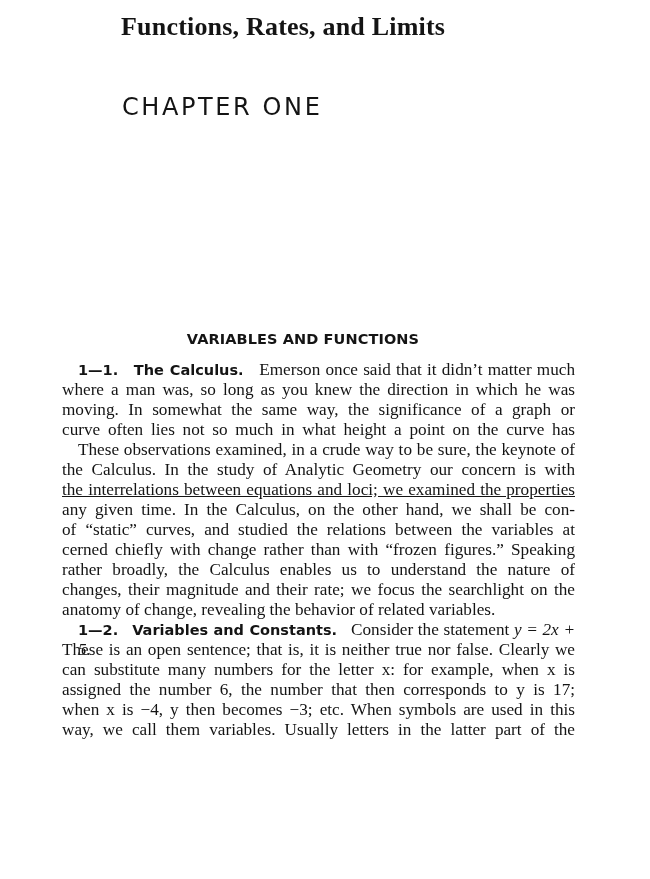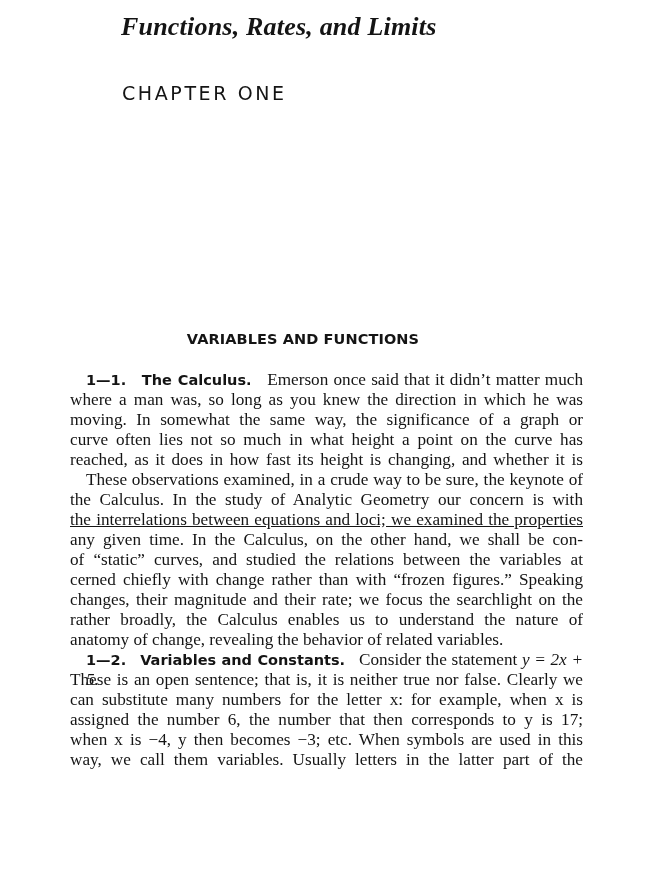--- a/index.html
+++ b/index.html
@@ -1,26 +1,26 @@
 <!DOCTYPE html>
 <html><head>
 <meta charset="utf-8">
 <style>
   html, body { margin: 0; padding: 0; background: #ffffff; }
   body { width: 650px; height: 879px; position: relative; overflow: hidden; color: #141414; }
   .book-title {
     position: absolute; left: 121px; top: 12px;
     font-family: "Liberation Serif", "DejaVu Serif", serif;
-    font-style: italic; font-weight: bold; font-size: 26px; letter-spacing: 0.2px;
+    font-weight: bold; font-size: 26px; letter-spacing: 0.2px;
     margin: 0;
   }
   .chapter {
-    position: absolute; left: 122px; top: 82px;
+    position: absolute; left: 122px; top: 93px;
     font-family: "DejaVu Sans", "Liberation Sans", sans-serif;
-    font-size: 19px; letter-spacing: 2.6px; margin: 0; font-weight: normal;
+    font-size: 24px; letter-spacing: 2.6px; margin: 0; font-weight: normal;
   }
   .section-head {
     position: absolute; left: 0; width: 606px; top: 331px; text-align: center;
     font-family: "DejaVu Sans", "Liberation Sans", sans-serif;
     font-weight: bold; font-size: 14.5px; margin: 0; letter-spacing: 0.1px;
   }
   .body-text {
     position: absolute; left: 62px; width: 513px;
     font-family: "Liberation Serif", "DejaVu Serif", serif;
     font-size: 17.2px; line-height: 20px;
@@ -34,34 +34,33 @@
   }
   .math { font-style: italic; }
 </style>
 </head>
 <body>
 
 <h1 class="book-title">Functions, Rates, and Limits</h1>
 <h2 class="chapter">CHAPTER ONE</h2>
 <h3 class="section-head">VARIABLES AND FUNCTIONS</h3>
 
-<div class="body-text" style="top:370px;margin-left:8px;">
+<div class="body-text" style="top:360px;">
   <span class="line indent" style="white-space: normal;"><span class="lead">1—1.</span>&nbsp;&nbsp;&nbsp;<span class="lead">The Calculus.</span>&nbsp;&nbsp;&nbsp;<span>Emerson once said that it didn’t matter much</span></span>
   <span class="line" style="white-space: normal;">where a man was, so long as you knew the direction in which he was</span>
   <span class="line" style="white-space: normal;">moving.  In somewhat the same way, the significance of a graph or</span>
   <span class="line" style="white-space: normal;">curve often lies not so much in what height a point on the curve has</span>
-  <span class="line" style="white-space: normal;">reached, as it does in how fast its height is changing, and whether it is</span>
   <span class="line indent" style="white-space: normal;">These observations examined, in a crude way to be sure, the keynote of</span>
   <span class="line" style="white-space: normal;">the Calculus.  In the study of Analytic Geometry our concern is with</span>
   <span class="line" style="white-space: normal; text-decoration: underline;">the interrelations between equations and loci; we examined the properties</span>
   <span class="line" style="white-space: normal;">any given time.  In the Calculus, on the other hand, we shall be con-</span>
   <span class="line" style="white-space: normal;">of “static” curves, and studied the relations between the variables at</span>
   <span class="line" style="white-space: normal;">cerned chiefly with change rather than with “frozen figures.”  Speaking</span>
+  <span class="line" style="white-space: normal;">rather broadly, the Calculus enables us to understand the nature of</span>
   <span class="line" style="white-space: normal;">changes, their magnitude and their rate; we focus the searchlight on the</span>
-  <span class="line" style="white-space: normal;">rather broadly, the Calculus enables us to understand the nature of</span>
   <span class="line last" style="white-space: normal;">anatomy of change, revealing the behavior of related variables.</span>
 
   <span class="line indent" style="white-space: normal;"><span class="lead">1—2.</span>&nbsp;&nbsp;&nbsp;<span class="lead">Variables and Constants.</span>&nbsp;&nbsp;&nbsp;<span>Consider the statement </span><span class="math">y = 2x + 5.</span></span>
   <span class="line" style="white-space: normal;">These is an open sentence; that is, it is neither true nor false.  Clearly we</span>
   <span class="line" style="white-space: normal;">can substitute many numbers for the letter x: for example, when x is</span>
   <span class="line" style="white-space: normal;">assigned the number 6, the number that then corresponds to y is 17;</span>
   <span class="line" style="white-space: normal;">when x is −4, y then becomes −3; etc.  When symbols are used in this</span>
   <span class="line" style="white-space: normal;">way, we call them variables.  Usually letters in the latter part of the</span>
 </div>
 

